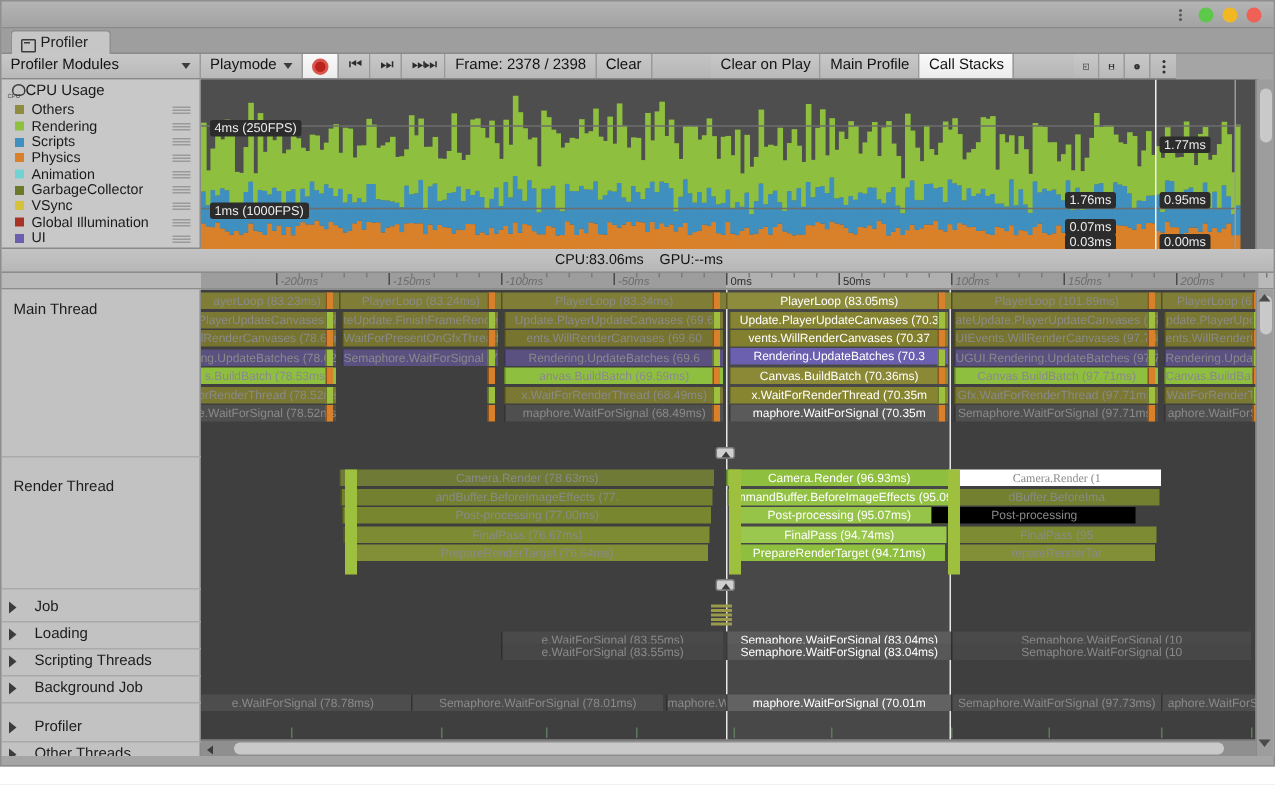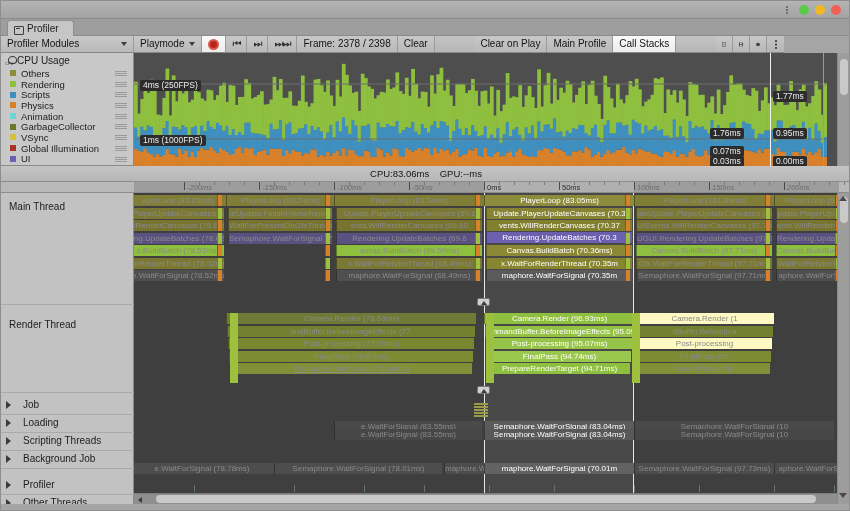--- a/index.html
+++ b/index.html
@@ -1254,29 +1254,29 @@
           <div class="bar" style="left: 701px; width: 5px; top: 14.5px; background: rgb(159, 191, 63);"></div>
           <div class="bar" style="left: 701px; width: 5px; top: 27px; background: rgb(217, 129, 42);"></div>
           <div class="bar" style="left: 701px; width: 5px; top: 39.5px; background: rgb(159, 191, 63);"></div>
           <div class="bar" style="left: 701px; width: 5px; top: 52px; background: rgb(217, 129, 42);"></div>
           <div class="bar" style="left: 701px; width: 5px; top: 64.5px; background: rgb(159, 191, 63);"></div>
           <div class="bar" style="left: 701px; width: 5px; top: 77px; background: rgb(217, 129, 42);"></div>
           <div class="bar dim" style="left: 92px; width: 250px; top: 120px; background: rgb(110, 122, 54);"><span>Camera.Render (78.63ms)</span></div>
           <div class="bar dim" style="left: 93px; width: 248px; top: 132.5px; background: rgb(115, 128, 47);"><span>andBuffer.BeforeImageEffects (77.</span></div>
           <div class="bar dim" style="left: 94px; width: 246px; top: 145px; background: rgb(120, 134, 47);"><span>Post-processing (77.00ms)</span></div>
           <div class="bar dim" style="left: 95px; width: 244px; top: 157.5px; background: rgb(125, 139, 51);"><span>FinalPass (76.67ms)</span></div>
-          <div class="bar dim" style="left: 96px; width: 242px; top: 170px; background: rgb(130, 143, 54); text-decoration: underline;"><span>PrepareRenderTarget (76.64ms)</span></div>
+          <div class="bar dim" style="left: 96px; width: 242px; top: 170px; background: rgb(130, 143, 54);"><span>PrepareRenderTarget (76.64ms)</span></div>
           <div class="bar" style="left: 350px; width: 150px; top: 120px; background: rgb(143, 191, 63);"><span>Camera.Render (96.93ms)</span></div>
           <div class="bar" style="left: 351px; width: 148px; top: 132.5px; background: rgb(147, 193, 68);"><span>ommandBuffer.BeforeImageEffects (95.09m</span></div>
           <div class="bar" style="left: 352px; width: 146px; top: 145px; background: rgb(150, 196, 73);"><span>Post-processing (95.07ms)</span></div>
           <div class="bar" style="left: 353px; width: 144px; top: 157.5px; background: rgb(154, 199, 77);"><span>FinalPass (94.74ms)</span></div>
           <div class="bar" style="left: 354px; width: 142px; top: 170px; background: rgb(143, 191, 63);"><span>PrepareRenderTarget (94.71ms)</span></div>
-          <div class="bar dim" style="left: 500px; width: 140px; top: 120px; background: #fef9c3;"><span>Camera.Render (1</span></div>
+          <div class="bar dim" style="left: 500px; width: 140px; top: 120px; background: #ffffff; font-family: Liberation Serif, serif;"><span>Camera.Render (1</span></div>
           <div class="bar dim" style="left: 501px; width: 138px; top: 132.5px; background: rgb(115, 128, 47);"><span>dBuffer.BeforeIma</span></div>
-          <div class="bar dim" style="left: 502px; width: 136px; top: 145px; background: #fef9c3;"><span>Post-processing</span></div>
+          <div class="bar dim" style="left: 487px; width: 136px; top: 145px; background: #000000;"><span>Post-processing</span></div>
           <div class="bar dim" style="left: 503px; width: 134px; top: 157.5px; background: rgb(125, 139, 51);"><span>FinalPass (95</span></div>
           <div class="bar dim" style="left: 504px; width: 132px; top: 170px; background: rgb(130, 143, 54);"><span>repareRenderTar</span></div>
           <div style="position: absolute; width: 4px; height: 70px; background: rgb(159, 191, 63); top: 120px; left: 96px;"></div>
           <div style="position: absolute; width: 4px; height: 70px; background: rgb(159, 191, 63); top: 120px; left: 100px;"></div>
           <div style="position: absolute; width: 4px; height: 70px; background: rgb(159, 191, 63); top: 120px; left: 352px;"></div>
           <div style="position: absolute; width: 4px; height: 70px; background: rgb(159, 191, 63); top: 120px; left: 356px;"></div>
           <div style="position: absolute; width: 4px; height: 70px; background: rgb(159, 191, 63); top: 120px; left: 498px;"></div>
           <div style="position: absolute; width: 4px; height: 70px; background: rgb(159, 191, 63); top: 120px; left: 502px;"></div>
           <div style="position: absolute; left: 340px; top: 210px; width: 14px; height: 2px; background: rgb(154, 154, 74);"></div>
           <div style="position: absolute; left: 340px; top: 213px; width: 14px; height: 2px; background: rgb(154, 154, 74);"></div>

